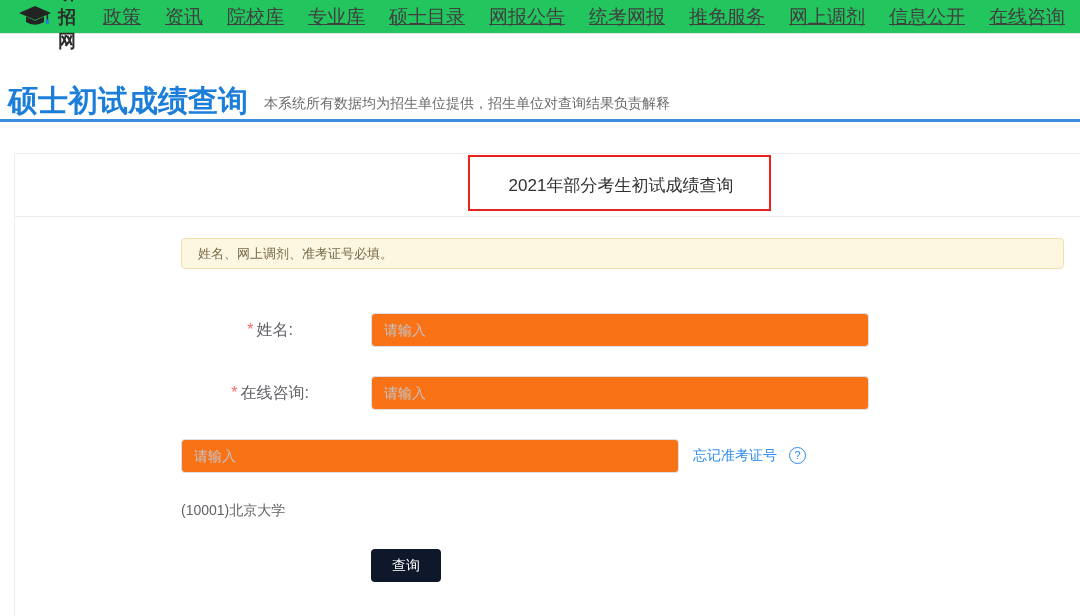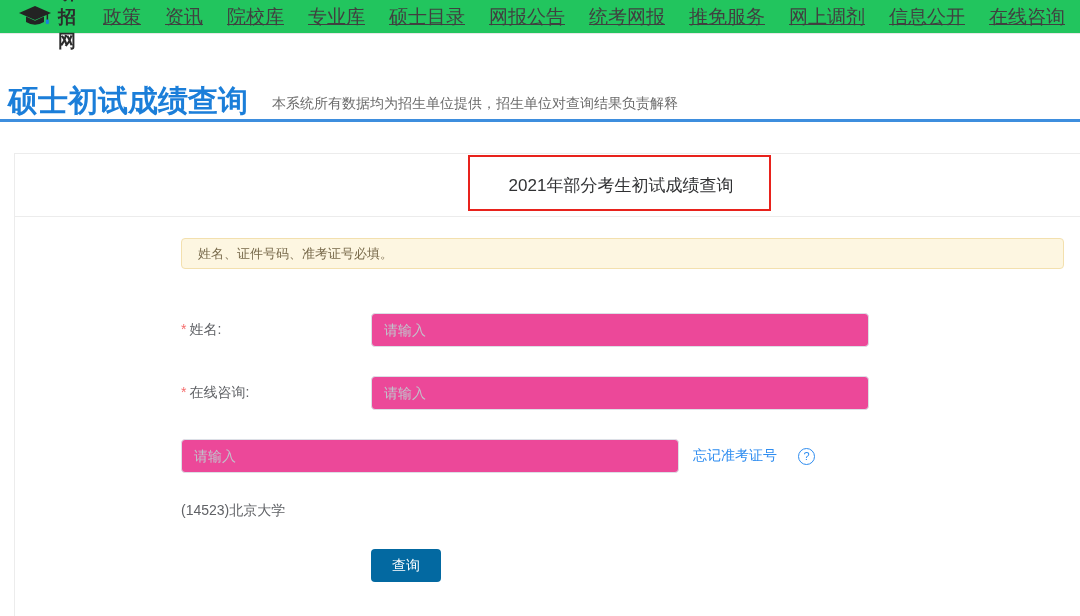--- a/index.html
+++ b/index.html
@@ -11,55 +11,55 @@
   .topnav { height:33px; display:flex; align-items:center; padding-left:18px;
     background:#22c55e; border-bottom:1px solid #e7e7e7; }
   .logo { display:flex; align-items:center; gap:6px; cursor:pointer; }
   .logo-text { font-size:18px; font-weight:bold; color:#2b2b2b; letter-spacing:1px; }
   .nav-list { display:flex; margin-left:26px; gap:24px; font-size:19px; color:#404040;text-decoration:underline; }
   .nav-item { cursor:pointer; white-space:nowrap; }
   .nav-more { margin-left:24px; color:#555; font-size:10px; letter-spacing:3px; cursor:pointer; }
 
   
   .page-header { height:85px; box-sizing:border-box; padding:28px 0 0 8px;
-    display:flex; align-items:flex-end; gap:24px; }
+    display:flex; align-items:flex-end; gap:16px; }
   .page-title { font-size:30px; line-height:36px; font-weight:700; color:#1b7ed9; }
   .page-subtitle { font-size:14px; color:#6b6b6b; padding-bottom:6px; }
   .blue-line { height:3px; background:#3e8ede; width:100%; }
 
   
   .panel { position:absolute; left:14px; top:153px; width:1212px; height:480px;
     background:#fff; border:1px solid #ececec; }
   .panel-head { height:62px; border-bottom:1px solid #ececec;
     display:flex; align-items:center; justify-content:center; }
   .panel-title { font-size:17px; color:#303133; }
   .panel-body { padding:21px 0 0 166px; }
 
   .notice { width:883px; box-sizing:border-box; height:31px; line-height:29px;
     background:#fdf6e1; border:1px solid #f3e0ae; border-radius:4px;
     padding-left:16px; font-size:13px; color:#77694a; }
 
   .form { margin-top:44px; }
   .row { display:flex; align-items:center; margin-bottom:29px; }
   .row-label { width:190px; box-sizing:border-box; padding-right:12px;
-    text-align:left; font-size:14px; color:#606266; white-space:nowrap; }
+    text-align:center; font-size:16px; color:#606266; white-space:nowrap; }
   .req { color:#f56c6c; margin-right:3px; }
   .text-input { width:498px; height:34px; box-sizing:border-box;
     border:1px solid #dcdfe6; border-radius:4px; padding:0 12px;
-    font-size:14px; color:#333; outline:none; background:#ec4899; }
+    font-size:14px; color:#333; outline:none; background:#f97316; }
   .text-input::placeholder { color:#c0c4cc; }
   .link { margin-left:14px; color:#2d8cf0; font-size:14px; text-decoration:none;
-    display:inline-flex; align-items:center; gap:21px; cursor:pointer; white-space:nowrap; }
+    display:inline-flex; align-items:flex-start; gap:12px; cursor:pointer; white-space:nowrap; }
   .qmark { width:15px; height:15px; border:1px solid #2d8cf0; border-radius:50%;
     display:inline-flex; align-items:center; justify-content:center;
     font-size:11px; line-height:1; }
   .value-text { font-size:14px; color:#606266; }
 
   .btn-row { margin-left:190px; margin-top:8px; }
-  .btn { height:33px; padding:0 21px; background:#0369a1; color:#fff;
+  .btn { height:33px; padding:0 21px; background:#0f172a; color:#fff;
     font-size:14px; border:none; border-radius:4px; cursor:pointer; }
 
   
   .red-annotation { position:absolute; left:468px; top:155px; width:303px; height:56px;
     border:2px solid #e8221c; box-sizing:border-box; z-index:9; pointer-events:none; }
 </style>
 </head>
 <body>
 
 <header class="topnav">
@@ -94,21 +94,21 @@
   <h1 class="page-title">硕士初试成绩查询</h1>
   <span class="page-subtitle">本系统所有数据均为招生单位提供，招生单位对查询结果负责解释</span>
 </section>
 <div class="blue-line"></div>
 
 <main class="panel">
   <div class="panel-head">
     <div class="panel-title">2021年部分考生初试成绩查询</div>
   </div>
   <div class="panel-body">
-    <div class="notice">姓名、证件号码、准考证号必填。</div>
+    <div class="notice">姓名、网上调剂、准考证号必填。</div>
 
     <div class="form">
 
       <div class="row">
         <div class="row-label">
           <span class="req">*</span><span>姓名:</span>
         </div>
         <input class="text-input" type="text" placeholder="请输入" style="">
       </div>
 
@@ -121,21 +121,21 @@
 
       <div class="row">
         <input class="text-input" type="text" placeholder="请输入" style="">
         <a class="link">
           <span>忘记准考证号</span>
             <span class="qmark">?</span>
         </a>
       </div>
 
       <div class="row">
-        <span class="value-text">(14523)北京大学</span>
+        <span class="value-text">(10001)北京大学</span>
       </div>
 
       <div class="btn-row">
         <button class="btn">查询</button>
       </div>
 
     </div>
   </div>
 </main>
 

